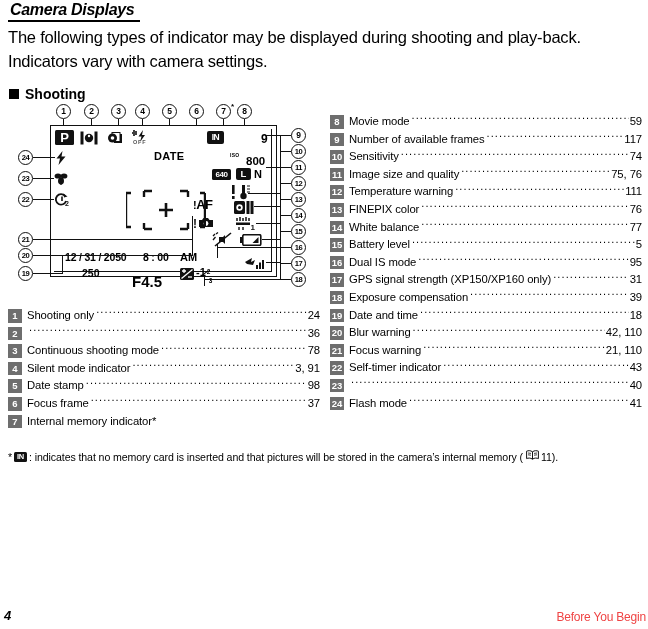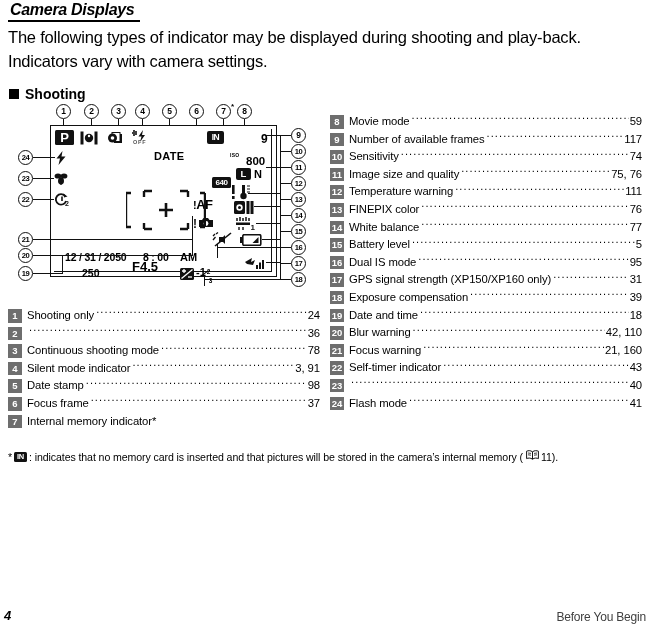--- a/index.html
+++ b/index.html
@@ -125,21 +125,21 @@
     display:inline-block;font-size:10px;margin:0 2px 0 3px;
   }
 
   
   .pageno{
     position:absolute;left:4px;top:608px;
     font-size:13px;font-weight:bold;font-style:italic;
   }
   .runhead{
     position:absolute;right:2px;top:610px;
-    font-size:12px;color:#404040;letter-spacing:-0.2px;
+    font-size:12px;color:#ef4444;letter-spacing:-0.2px;
   }
 </style>
 </head>
 <body>
 
 <div class="page">
 
   <div class="sec-title">Camera Displays</div>
   <div class="intro">The following types of indicator may be displayed during shooting and play-back.  Indicators vary with camera settings.</div>
 
@@ -202,21 +202,21 @@
 
     <div class="ic" style="left:146px;top:47px;font-size:11px;letter-spacing:0.3px;">DATE</div>
 
     <div class="ic inv" style="left:199px;top:27px;width:17px;height:13px;font-size:8.5px;border-radius:2px;letter-spacing:-0.5px;">IN</div>
 
     <div class="ic" style="left:253px;top:29px;font-size:12px;">9</div>
 
     <div class="ic" style="left:222px;top:49px;font-size:5px;letter-spacing:0.3px;">ISO</div>
     <div class="ic" style="left:238px;top:52px;font-size:11.5px;text-align:right;">800</div>
 
-    <div class="ic inv" style="left:204px;top:73px;width:19px;height:11px;font-size:8px;border-radius:1.5px;letter-spacing:-0.5px;">640</div>
+    <div class="ic inv" style="left:204px;top:65px;width:19px;height:11px;font-size:8px;border-radius:1.5px;letter-spacing:-0.5px;">640</div>
 
     <div class="ic inv" style="left:228px;top:64px;width:15px;height:12px;font-size:9.5px;border-radius:2px;">L</div>
     <div class="ic" style="left:246px;top:65px;font-size:11px;">N</div>
 
     <div class="ic" style="left:223px;top:81px;">
       <svg width="22" height="15" viewBox="0 0 22 15">
         <rect x="1" y="0" width="2.6" height="9" fill="#111"></rect>
           <rect x="1" y="11" width="2.6" height="3" fill="#111"></rect>
         <rect x="11" y="0" width="3" height="8" fill="#111"></rect>
           <circle cx="12.5" cy="11" r="3.2" fill="#111"></circle>
@@ -312,21 +312,21 @@
         <path d="M9.5 0.5 L13.5 3.5 L10 4.5 Z" fill="#111"></path>
         <text x="11" y="13" font-size="7" font-family="Liberation Sans" font-weight="bold" fill="#111">2</text>
       </svg>
     </div>
 
     <div class="ic" style="left:57px;top:148px;font-size:10.5px;letter-spacing:-0.2px;">12 / 31 / 2050</div>
     <div class="ic" style="left:135px;top:148px;font-size:10.5px;letter-spacing:-0.2px;">8 : 00</div>
     <div class="ic" style="left:172px;top:148px;font-size:11px;">AM</div>
 
     <div class="ic" style="left:74px;top:164px;font-size:10.5px;">250</div>
-    <div class="ic" style="left:124px;top:156px;font-size:13px;">F4.5</div>
+    <div class="ic" style="left:124px;top:170px;font-size:15px;">F4.5</div>
     <div class="ic" style="left:172px;top:163px;">
       <svg width="14" height="12" viewBox="0 0 14 12">
         <rect x="0" y="0" width="14" height="12" rx="1.5" fill="#111"></rect>
         <path d="M1.5 10.5 L12.5 1.5" stroke="#fff" stroke-width="1.3"></path>
         <path d="M2 3 L6 3 M4 1 L4 5" stroke="#fff" stroke-width="1.3"></path>
         <path d="M8 9 L12 9" stroke="#fff" stroke-width="1.3"></path>
       </svg>
     </div>
     <div class="ic" style="left:188px;top:163px;font-size:11px;display:flex;align-items:baseline;">
       <span>-1</span>
@@ -511,21 +511,21 @@
     <div class="row">
       <span class="num">20</span>
       <span class="txt">Blur warning</span>
       <span class="dots"></span>
       <span class="pg">42, 110</span>
     </div>
     <div class="row">
       <span class="num">21</span>
       <span class="txt">Focus warning</span>
       <span class="dots"></span>
-      <span class="pg">21, 160</span>
+      <span class="pg">21, 110</span>
     </div>
     <div class="row">
       <span class="num">22</span>
       <span class="txt">Self-timer indicator</span>
       <span class="dots"></span>
       <span class="pg">43</span>
     </div>
     <div class="row">
       <span class="num">23</span>
       <span class="dots"></span>

